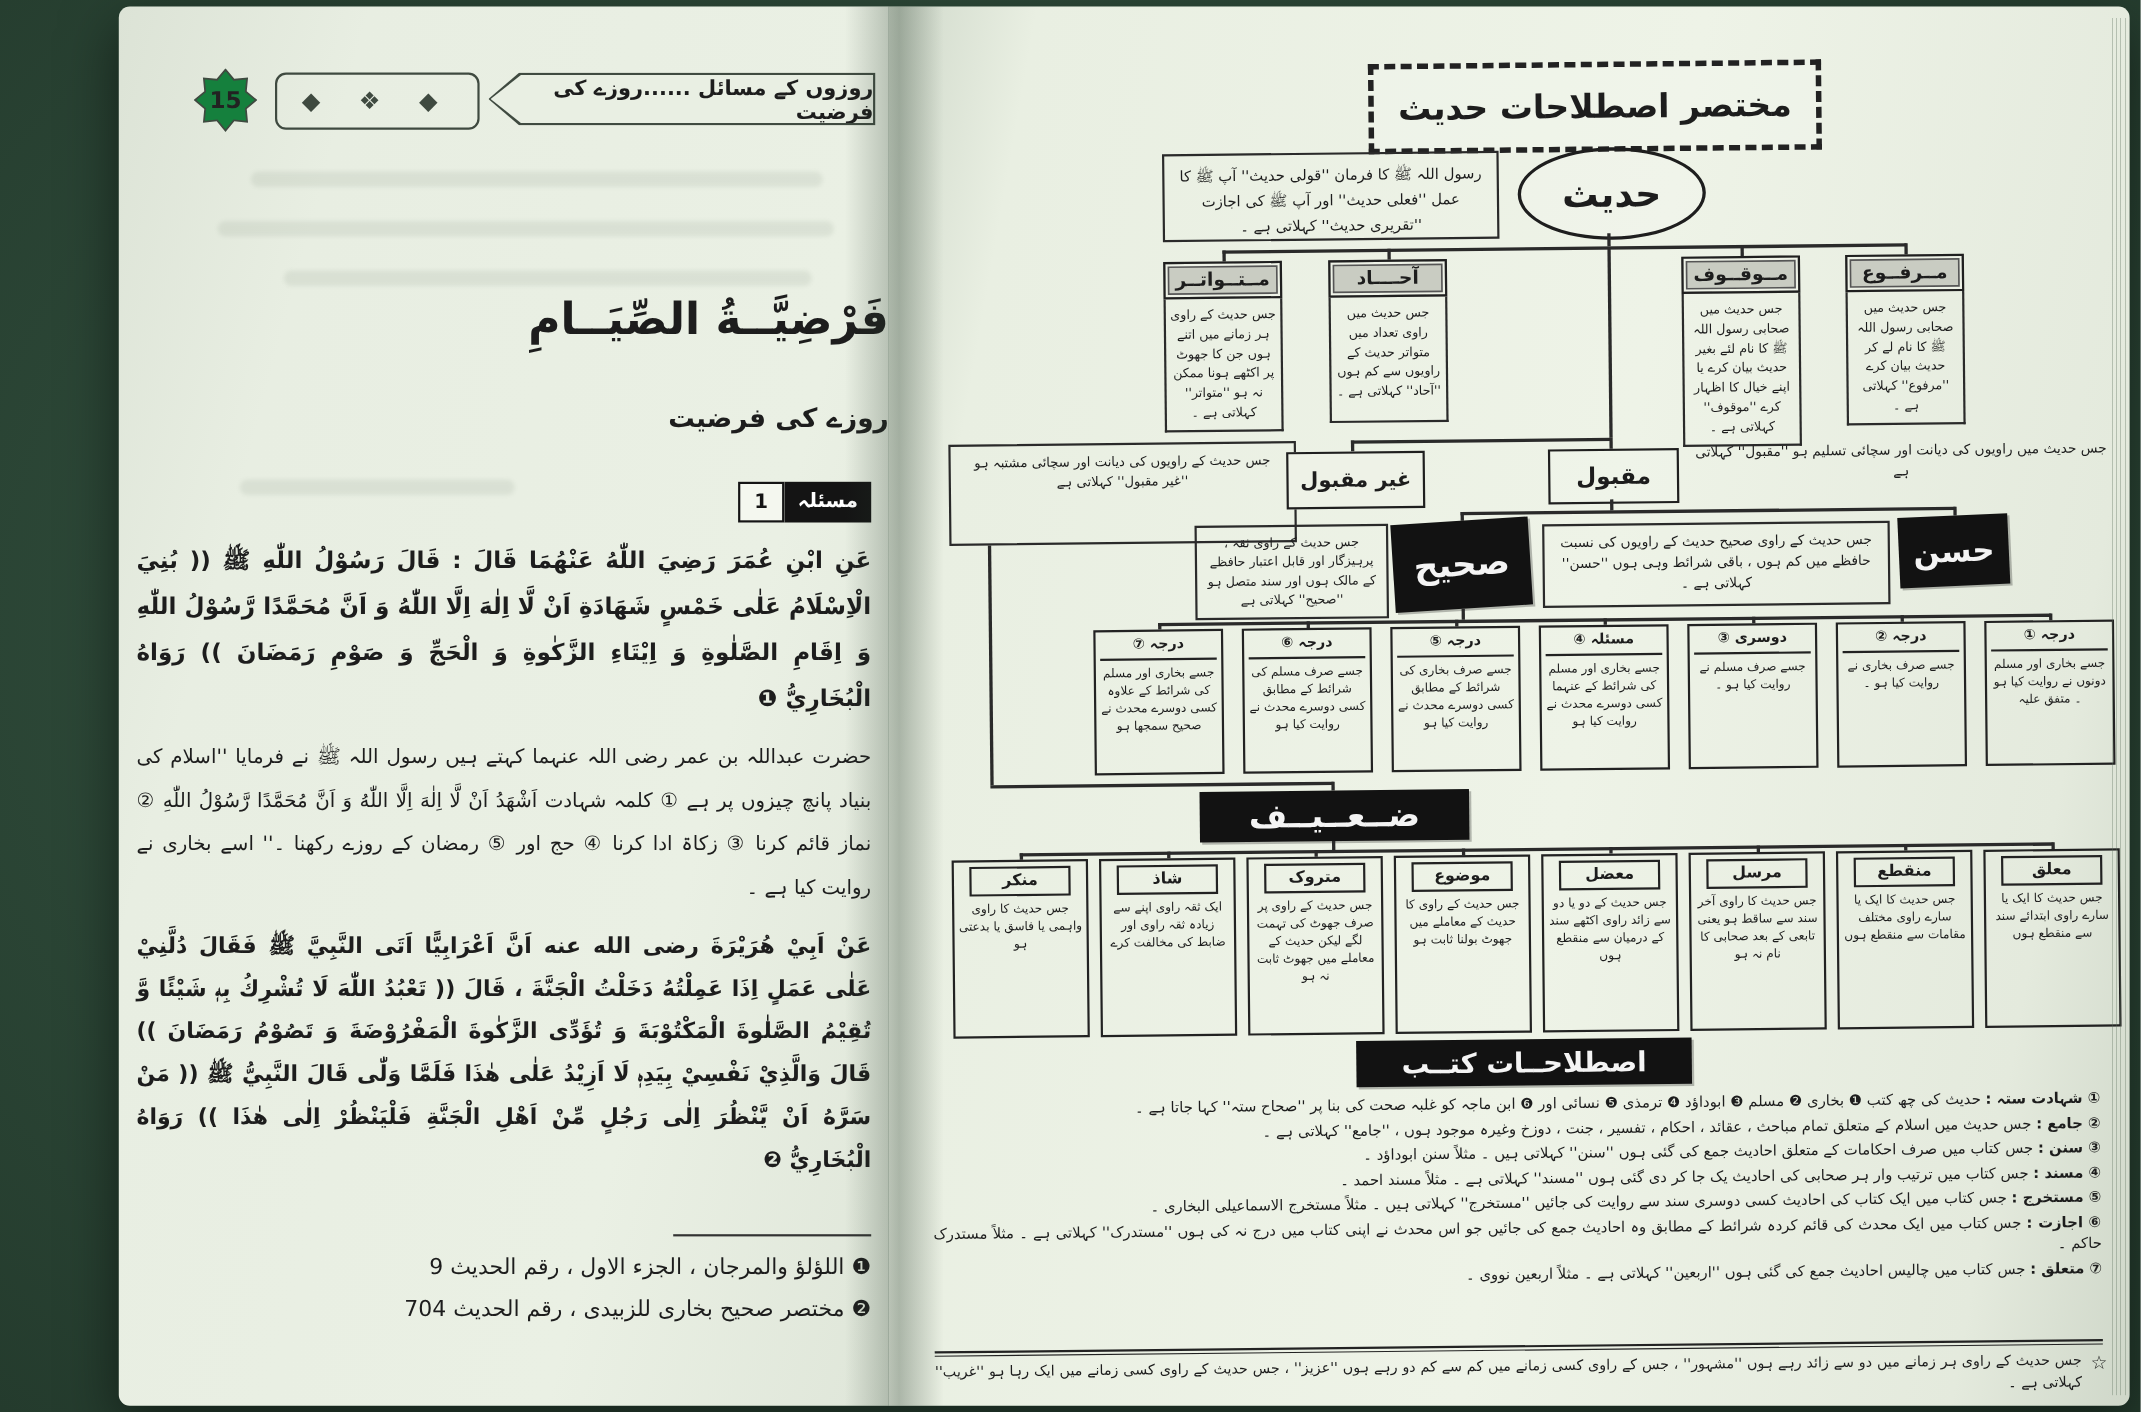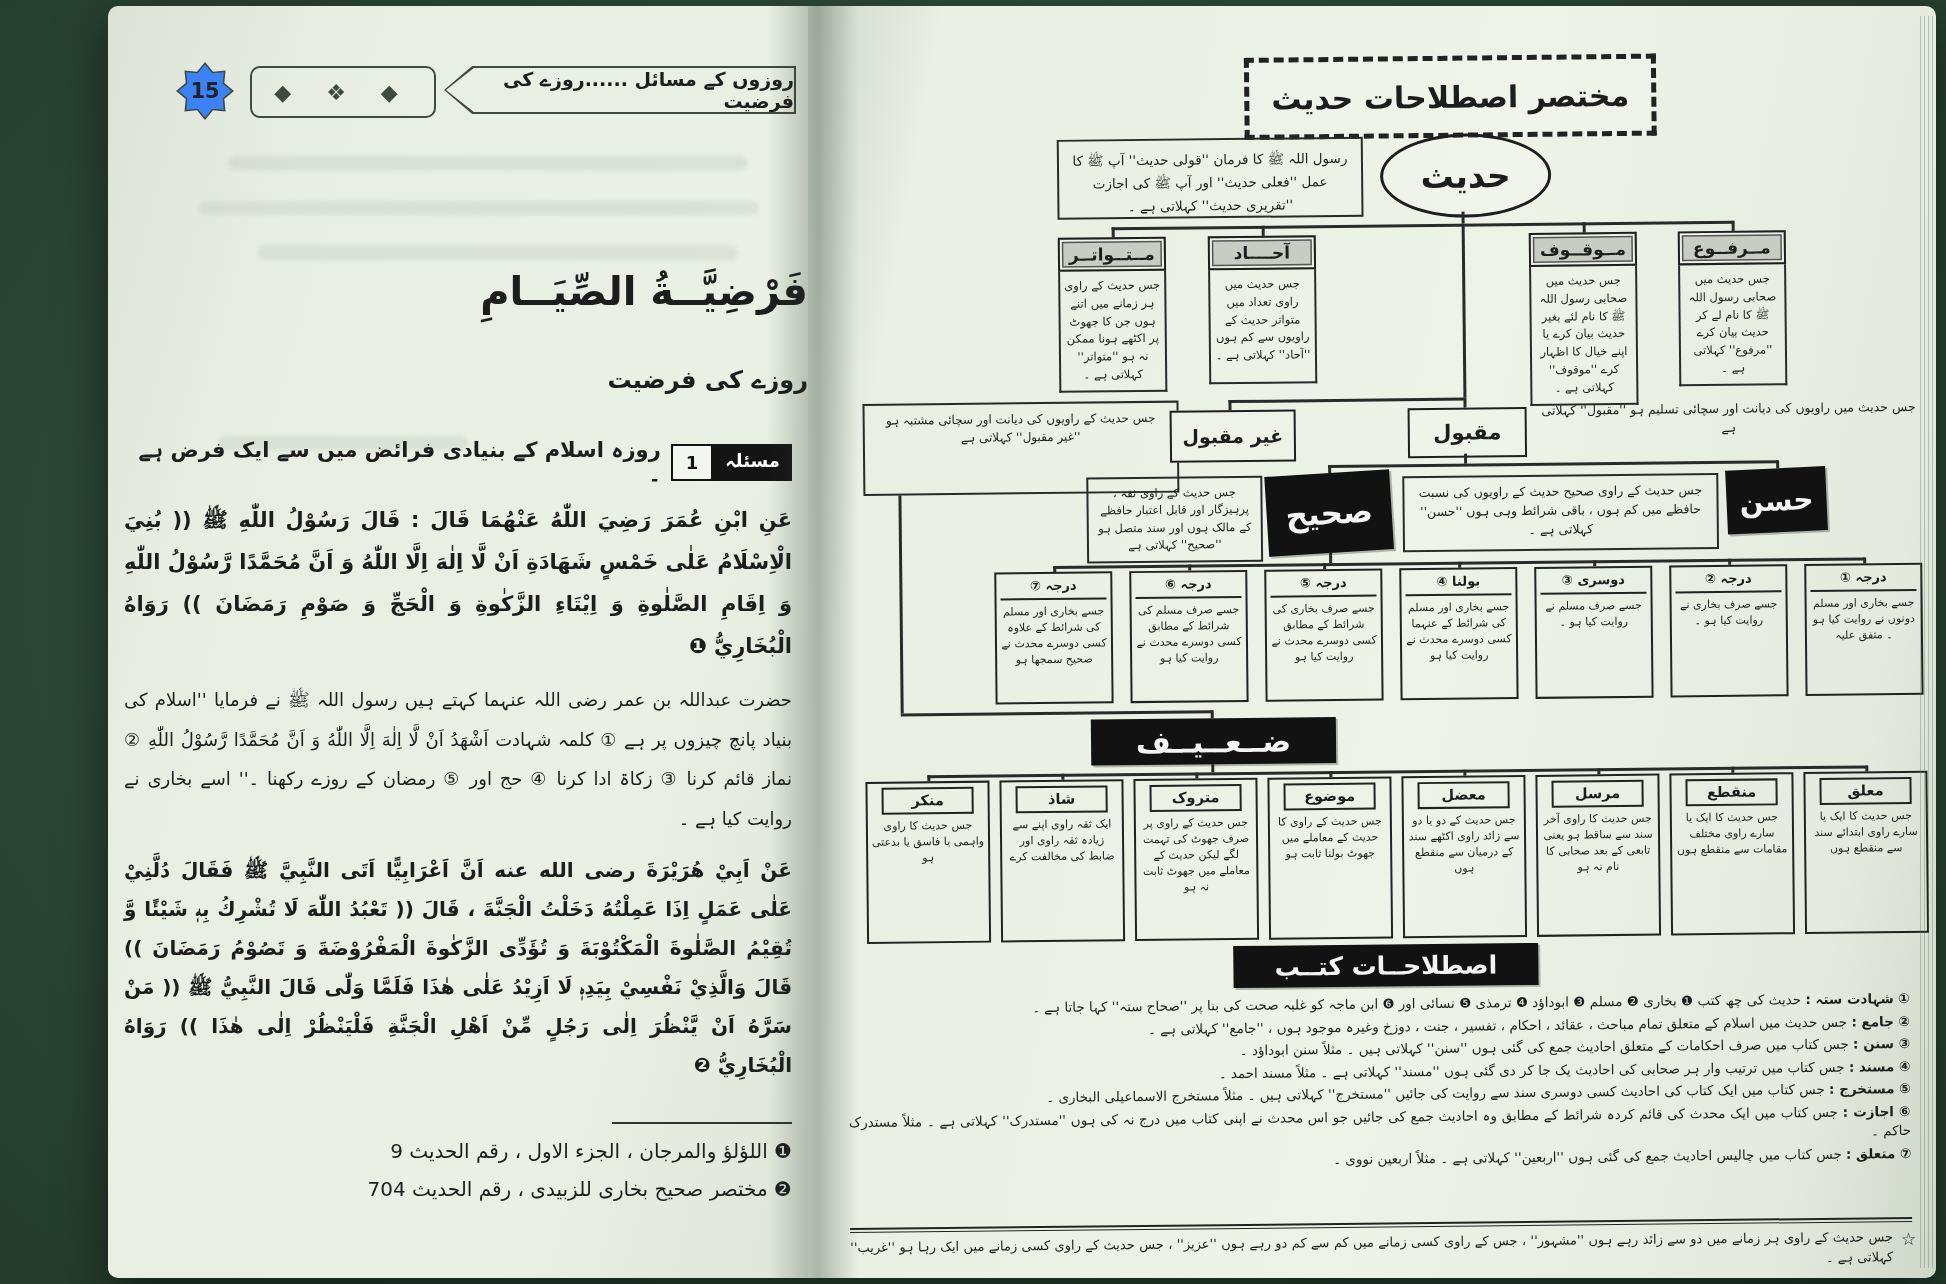--- a/index.html
+++ b/index.html
@@ -18,21 +18,21 @@
   .spine{position:absolute;left:660px;top:0;width:90px;height:1272px;pointer-events:none;
     background:linear-gradient(90deg,rgba(0,0,0,0) 0%,rgba(40,60,45,.25) 45%,rgba(40,60,45,.32) 55%,rgba(0,0,0,0) 100%);}
   .page-edges{position:absolute;right:2px;top:10px;width:14px;height:1252px;pointer-events:none;
     background:repeating-linear-gradient(90deg,rgba(90,110,90,.35) 0 1px,rgba(255,255,255,0) 1px 4px);}
   .rtl{direction:rtl;}
   .ghost{position:absolute;height:14px;border-radius:7px;background:#5a6a58;opacity:.10;filter:blur(2px);}
 
   
   .star{position:absolute;left:68px;top:56px;width:58px;height:58px;background:#3f4a40;
     clip-path:polygon(100% 50%,83.3% 63.8%,85.4% 85.4%,63.8% 83.3%,50% 100%,36.2% 83.3%,14.6% 85.4%,16.7% 63.8%,0% 50%,16.7% 36.2%,14.6% 14.6%,36.2% 16.7%,50% 0%,63.8% 16.7%,85.4% 14.6%,83.3% 36.2%);}
-  .star-in{position:absolute;inset:2.5px;background:#3b82f6;display:flex;align-items:center;justify-content:center;
+  .star-in{position:absolute;inset:2.5px;background:#15803d;display:flex;align-items:center;justify-content:center;
     font-size:21px;font-weight:bold;color:#222;
     clip-path:polygon(100% 50%,83.3% 63.8%,85.4% 85.4%,63.8% 83.3%,50% 100%,36.2% 83.3%,14.6% 85.4%,16.7% 63.8%,0% 50%,16.7% 36.2%,14.6% 14.6%,36.2% 16.7%,50% 0%,63.8% 16.7%,85.4% 14.6%,83.3% 36.2%);}
   .cartouche{position:absolute;left:142px;top:60px;width:182px;height:48px;border:2px solid #3f4a40;border-radius:10px;
     display:flex;align-items:center;justify-content:center;font-size:22px;color:#3f4a40;letter-spacing:10px;}
   .banner{position:absolute;left:336px;top:60px;width:352px;height:48px;background:#3f4a40;
     clip-path:polygon(0% 50%,8% 0%,100% 0%,100% 100%,8% 100%);}
   .banner-in{position:absolute;inset:2px;background:#e9efe3;display:flex;align-items:center;justify-content:center;
     clip-path:polygon(0% 50%,8% 0%,100% 0%,100% 100%,8% 100%);font-size:19px;font-weight:bold;}
   .ltitle{position:absolute;left:0;right:0;text-align:right;font-weight:bold;}
   .left-body{position:absolute;left:16px;right:16px;top:432px;display:flex;flex-direction:column;gap:13px;}
@@ -102,21 +102,20 @@
 
     <div class="ltitle" style="top:262px;font-size:40px;">فَرْضِيَّــةُ الصِّيَــامِ</div>
     <div class="ltitle" style="top:360px;font-size:24px;">روزے کی فرضیت</div>
 
     <div class="left-body rtl">
       <div class="masla-row">
         <span class="masla-badge">
           <span class="masla-black">مسئلہ</span>
           <span class="masla-num">1</span>
         </span>
-        <span>روزہ اسلام کے بنیادی فرائض میں سے ایک فرض ہے ۔</span>
       </div>
       <div class="para-ar">عَنِ ابْنِ عُمَرَ رَضِيَ اللّٰهُ عَنْهُمَا قَالَ : قَالَ رَسُوْلُ اللّٰهِ ﷺ (( بُنِيَ الْاِسْلَامُ عَلٰى خَمْسٍ شَهَادَةِ اَنْ لَّا اِلٰهَ اِلَّا اللّٰهُ وَ اَنَّ مُحَمَّدًا رَّسُوْلُ اللّٰهِ وَ اِقَامِ الصَّلٰوةِ وَ اِيْتَاءِ الزَّكٰوةِ وَ الْحَجِّ وَ صَوْمِ رَمَضَانَ )) رَوَاهُ الْبُخَارِيُّ ❶</div>
       <div class="para-ur">حضرت عبداللہ بن عمر رضی اللہ عنہما کہتے ہیں رسول اللہ ﷺ نے فرمایا ''اسلام کی بنیاد پانچ چیزوں پر ہے ① کلمہ شہادت اَشْهَدُ اَنْ لَّا اِلٰهَ اِلَّا اللّٰهُ وَ اَنَّ مُحَمَّدًا رَّسُوْلُ اللّٰهِ ② نماز قائم کرنا ③ زکاۃ ادا کرنا ④ حج اور ⑤ رمضان کے روزے رکھنا ۔'' اسے بخاری نے روایت کیا ہے ۔</div>
       <div class="para-ar2">عَنْ اَبِيْ هُرَيْرَةَ رضى الله عنه اَنَّ اَعْرَابِيًّا اَتَى النَّبِيَّ ﷺ فَقَالَ دُلَّنِيْ عَلٰى عَمَلٍ اِذَا عَمِلْتُهُ دَخَلْتُ الْجَنَّةَ ، قَالَ (( تَعْبُدُ اللّٰهَ لَا تُشْرِكُ بِهٖ شَيْئًا وَّ تُقِيْمُ الصَّلٰوةَ الْمَكْتُوْبَةَ وَ تُؤَدِّى الزَّكٰوةَ الْمَفْرُوْضَةَ وَ تَصُوْمُ رَمَضَانَ )) قَالَ وَالَّذِيْ نَفْسِيْ بِيَدِهٖ لَا اَزِيْدُ عَلٰى هٰذَا فَلَمَّا وَلّٰى قَالَ النَّبِيُّ ﷺ (( مَنْ سَرَّهُ اَنْ يَّنْظُرَ اِلٰى رَجُلٍ مِّنْ اَهْلِ الْجَنَّةِ فَلْيَنْظُرْ اِلٰى هٰذَا )) رَوَاهُ الْبُخَارِيُّ ❷</div>
     </div>
 
     <div class="fn-rule"></div>
     <div class="fns rtl">
       <div>❶ اللؤلؤ والمرجان ، الجزء الاول ، رقم الحديث 9</div>
       <div>❷ مختصر صحیح بخاری للزبیدی ، رقم الحدیث 704</div>
@@ -189,21 +188,21 @@
       </div>
       <div class="dar rtl" style="left:860px;top:562px;">
         <div class="dar-h">درجہ ②</div>
         <div>جسے صرف بخاری نے روایت کیا ہو ۔</div>
       </div>
       <div class="dar rtl" style="left:725px;top:562px;">
         <div class="dar-h">دوسری ③</div>
         <div>جسے صرف مسلم نے روایت کیا ہو ۔</div>
       </div>
       <div class="dar rtl" style="left:590px;top:562px;">
-        <div class="dar-h">بولنا ④</div>
+        <div class="dar-h">مسئلہ ④</div>
         <div>جسے بخاری اور مسلم کی شرائط کے عنہما کسی دوسرے محدث نے روایت کیا ہو</div>
       </div>
       <div class="dar rtl" style="left:455px;top:562px;">
         <div class="dar-h">درجہ ⑤</div>
         <div>جسے صرف بخاری کی شرائط کے مطابق کسی دوسرے محدث نے روایت کیا ہو</div>
       </div>
       <div class="dar rtl" style="left:320px;top:562px;">
         <div class="dar-h">درجہ ⑥</div>
         <div>جسے صرف مسلم کی شرائط کے مطابق کسی دوسرے محدث نے روایت کیا ہو</div>
       </div>

